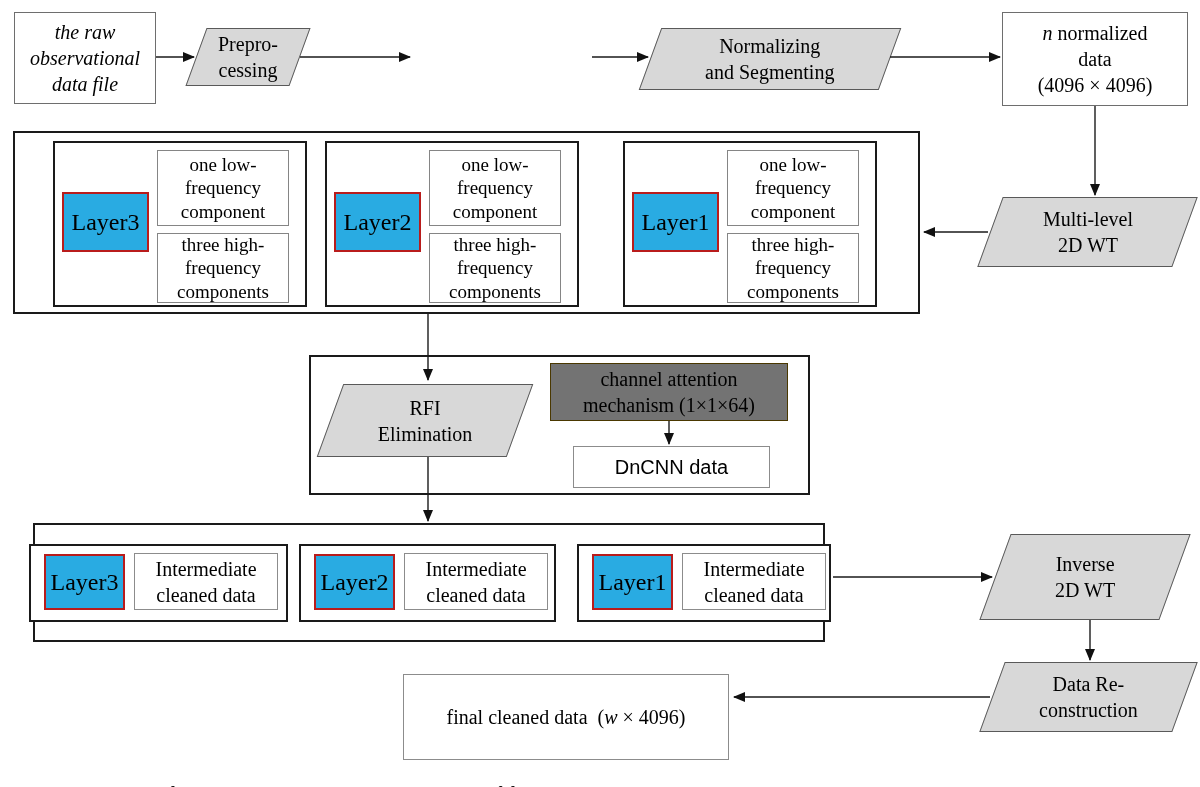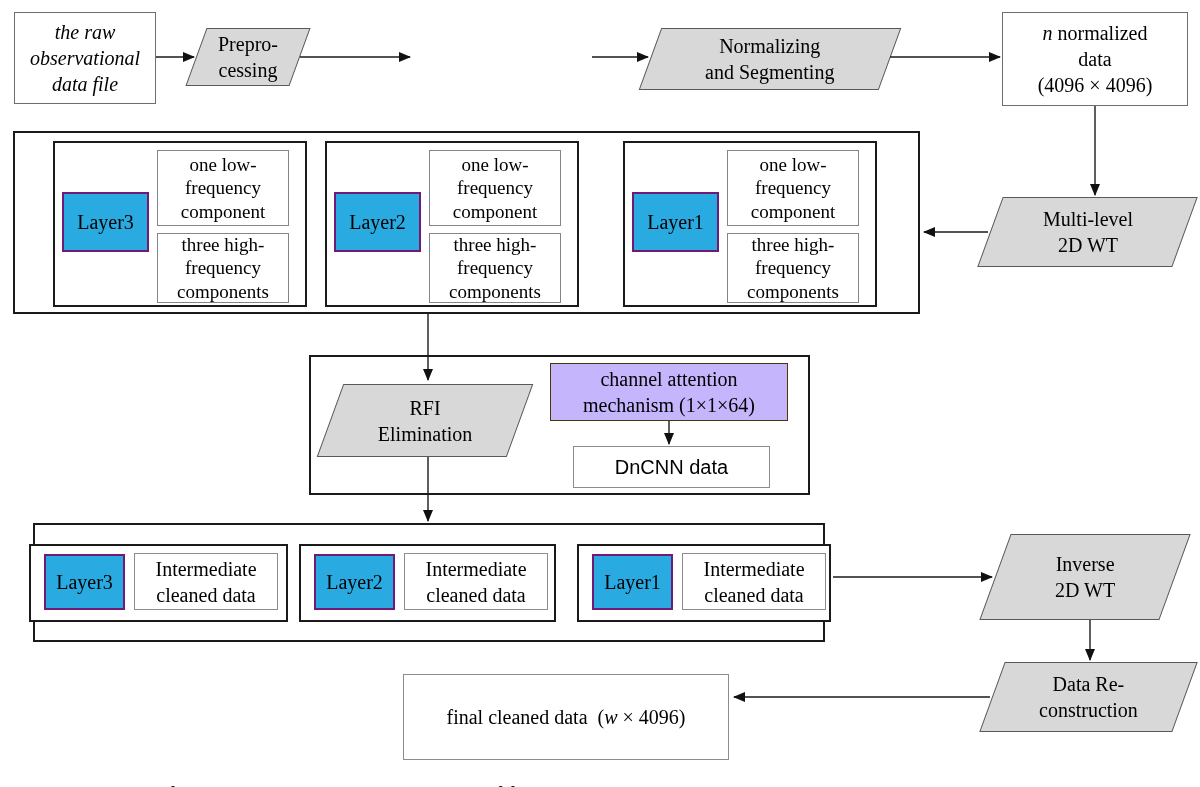--- a/index.html
+++ b/index.html
@@ -15,23 +15,23 @@
   }
   .container{position:absolute;border:2px solid #1a1a1a;background:transparent;box-sizing:border-box;}
   .group{position:absolute;border:2px solid #1a1a1a;background:#fff;box-sizing:border-box;}
   .para{
     position:absolute;background:#D8D8D8;border:1px solid #595959;
     transform:skewX(-20deg);display:flex;align-items:center;justify-content:center;
     box-sizing:border-box;
   }
   .plabel{transform:skewX(20deg);text-align:center;white-space:pre-line;font-size:20px;line-height:1.3;}
   .blue{
-    position:absolute;background:#29ABE2;border:2px solid #701a75;
+    position:absolute;background:#29ABE2;border:2px solid #b91c1c;
     display:flex;align-items:center;justify-content:center;
-    font-size:20px;box-sizing:border-box;
+    font-size:24px;box-sizing:border-box;
   }
   .small{font-size:19px;line-height:1.22;border-color:#858585;}
   .orange{background:#FBAD18;border:1px solid #4a3800;}
   .sans{font-family:"Liberation Sans","DejaVu Sans",sans-serif;font-size:20px;}
   .iv{font-style:italic;}
   .nowrap{white-space:pre;}
   .legend{position:absolute;font-size:21px;white-space:pre;}
   .legend .key{font-weight:bold;}
   svg.overlay{position:absolute;left:0;top:0;pointer-events:none;}
 </style>
@@ -98,21 +98,21 @@
 2D WT</div>
   </div>
 
   <div class="container" style="left:309px;top:355px;width:501px;height:140px;border-width:2px;"></div>
 
   <div class="para" style="left: 330px; top: 384px; width: 190px; height: 73px; background: rgb(216, 216, 216);">
     <div class="plabel">RFI
 Elimination</div>
   </div>
 
-  <div class="box orange" style="left: 550px; top: 363px; width: 238px; height: 58px; background: #c4b5fd;">channel attention
+  <div class="box orange" style="left: 550px; top: 363px; width: 238px; height: 58px; background: #737373;">channel attention
 mechanism (1×1×64)</div>
 
   <div class="box sans" style="left:573px;top:446px;width:197px;height:42px;border-color:#8c8c8c;">DnCNN data</div>
 
   <div class="container" style="left:33px;top:523px;width:792px;height:119px;"></div>
 
   <div class="group" style="left:29px;top:544px;width:259px;height:78px;">
     <div class="blue" style="left: 13px; top: 8px; width: 81px; height: 56px; background: rgb(41, 171, 226);">Layer3</div>
     <div class="box" style="left:103px;top:7px;width:144px;height:57px;border-color:#8c8c8c;">Intermediate
 cleaned data</div>

